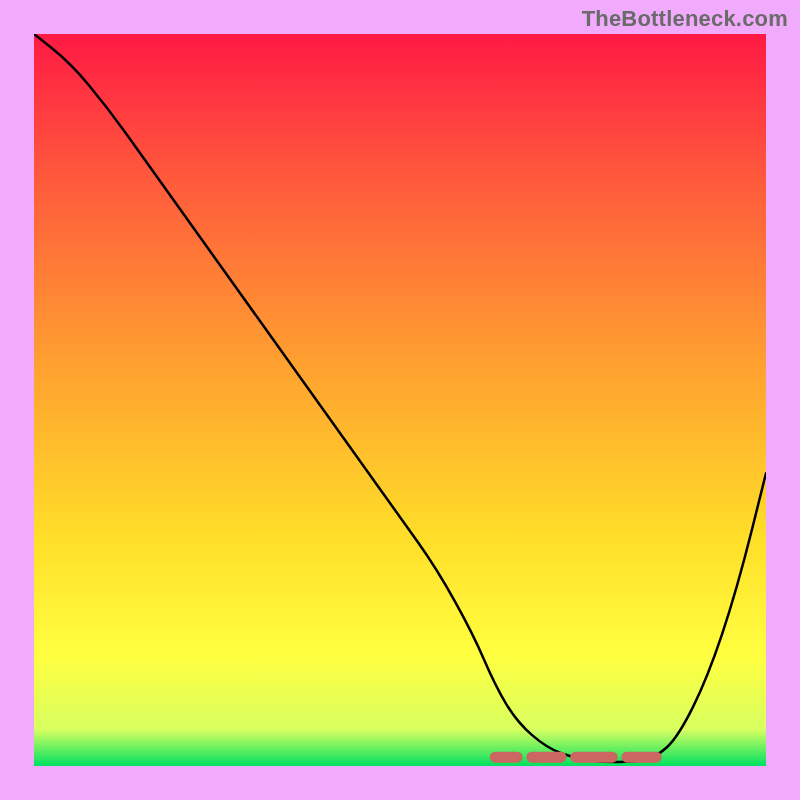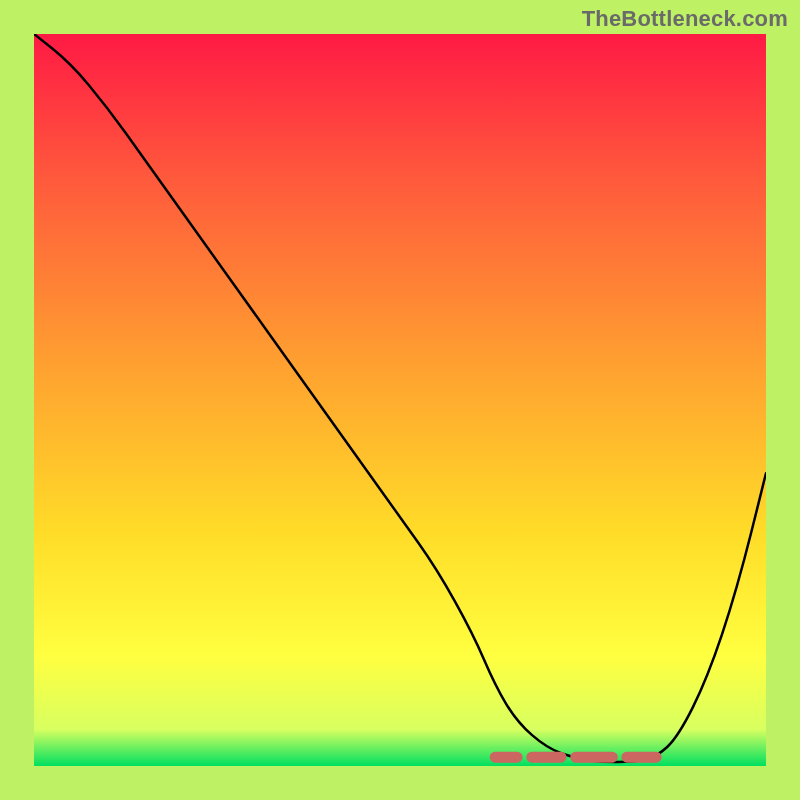--- a/index.html
+++ b/index.html
@@ -8,21 +8,21 @@
     width: 800px;
     height: 800px;
     background: #000;
     overflow: hidden;
     font-family: Arial, Helvetica, sans-serif;
   }
   .container {
     position: relative;
     width: 800px;
     height: 800px;
-    background: #bef264;
+    background: #f0abfc;
   }
   .watermark {
     position: absolute;
     top: 6px;
     right: 12px;
     color: #6a6a6a;
     font-size: 22px;
     font-weight: bold;
     letter-spacing: 0.2px;
     z-index: 5;

